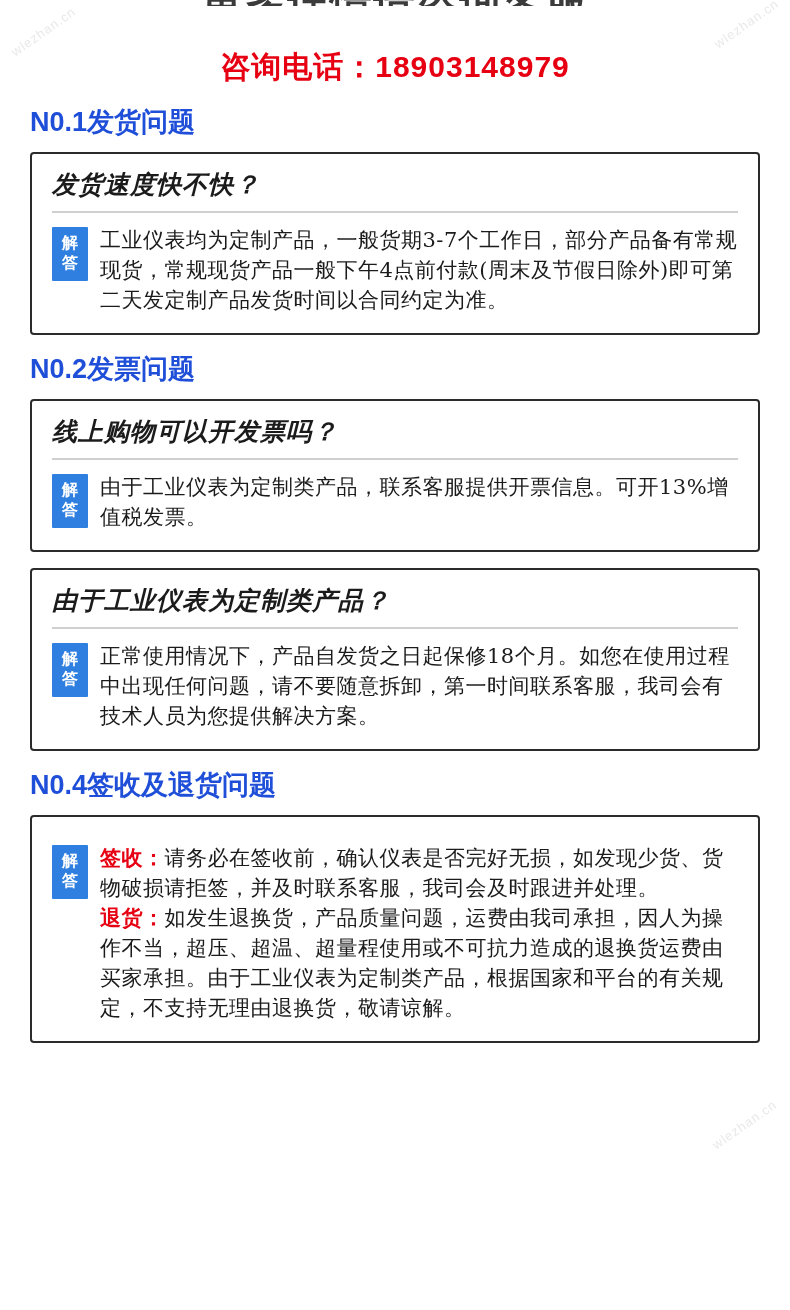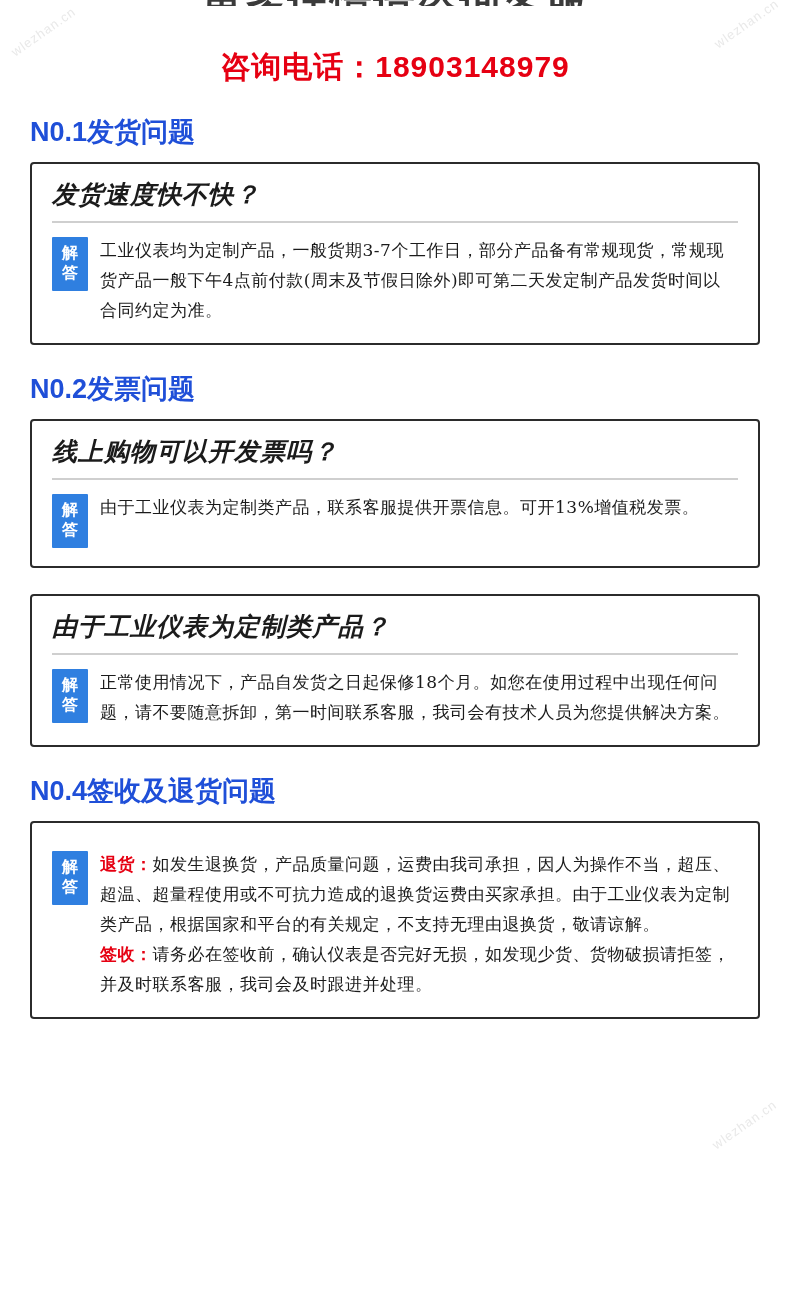--- a/index.html
+++ b/index.html
@@ -44,21 +44,21 @@
     font-size: 30px;
     font-weight: bold;
     color: #e60012;
     letter-spacing: 1px;
     margin-top: 21px;
     white-space: nowrap;
   }
 
   
   .section {
-    margin-top: 26px;
+    margin-top: 16px;
   }
   .section-title {
     font-size: 27px;
     font-weight: bold;
     color: #1f4fd8;
     letter-spacing: 0px;
     margin-bottom: 12px;
   }
 
   .card {
@@ -96,21 +96,21 @@
     line-height: 20px;
     text-align: center;
     padding: 6px 0 8px 0;
     margin-right: 12px;
     margin-top: 2px;
     border-radius: 1px;
   }
   .badge span { display: block; }
 
   .answer-text {
-    font-size: 17px;
+    font-size: 21px;
     color: #1b1b1b;
     line-height: 30px;
     letter-spacing: 0.5px;
     font-family: "DejaVu Serif", serif;
     flex: 1 1 auto;
   }
   .answer-text p { margin: 0; }
 
   .tag-red {
     color: #e60012;
@@ -193,20 +193,20 @@
 
   <div class="section">
     <div class="section-title">N0.4签收及退货问题</div>
     <div class="card">
       <div class="answer-row">
         <div class="badge">
           <span>解</span>
           <span>答</span>
         </div>
         <div class="answer-text">
+          <p><span class="tag-red">签收：</span><span>请务必在签收前，确认仪表是否完好无损，如发现少货、货物破损请拒签，并及时联系客服，我司会及时跟进并处理。</span></p>
           <p><span class="tag-red">退货：</span><span>如发生退换货，产品质量问题，运费由我司承担，因人为操作不当，超压、超温、超量程使用或不可抗力造成的退换货运费由买家承担。由于工业仪表为定制类产品，根据国家和平台的有关规定，不支持无理由退换货，敬请谅解。</span></p>
-          <p><span class="tag-red">签收：</span><span>请务必在签收前，确认仪表是否完好无损，如发现少货、货物破损请拒签，并及时联系客服，我司会及时跟进并处理。</span></p>
         </div>
       </div>
     </div>
   </div>
 
 </div>
 
 </body></html>

